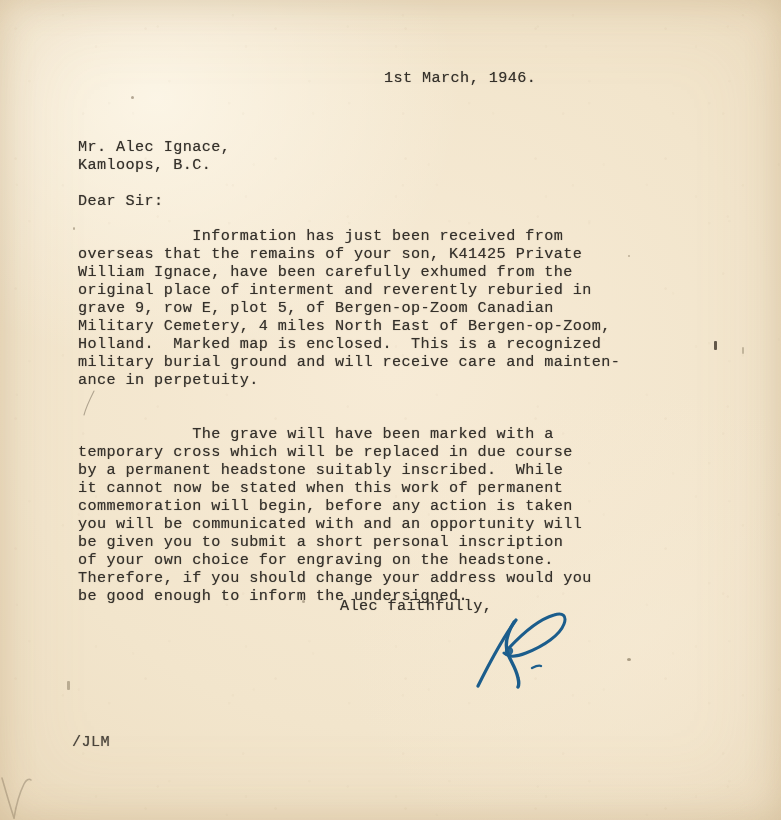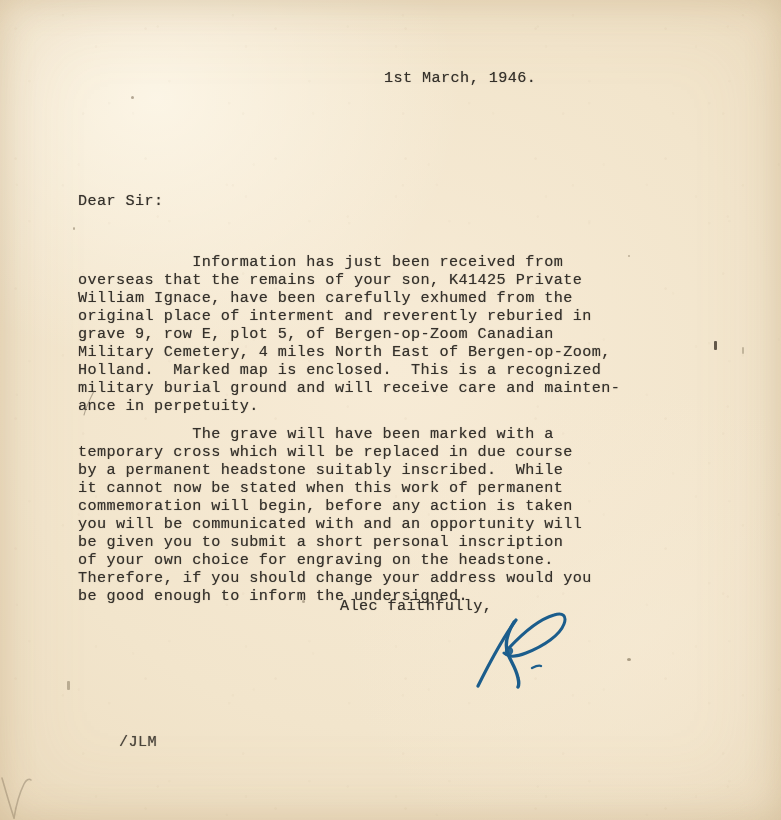--- a/index.html
+++ b/index.html
@@ -59,26 +59,26 @@
   
   .tw {
     position: absolute;
     color: #35312b;
     font-size: 15.2px;
     line-height: 18px;
     letter-spacing: .4px;
     white-space: pre;
     text-shadow: 0 0 .9px rgba(53,49,43,.55);
   }
-  .tw.light { color: #4a443b; margin-left: 47px; }
+  .tw.light { color: #4a443b; }
 
   #date-line     { left: 384px; top: 69px; }
   #addressee     { left: 78px;  top: 138px; }
   #salutation    { left: 78px;  top: 192px; text-align: right; }
-  #para-1        { left: 78px;  top: 227px; margin-top: 26px; }
+  #para-1        { left: 78px;  top: 227px; }
   #para-2        { left: 78px;  top: 401px; margin-top: 24px; }
   #closing       { left: 340px; top: 597px; }
   #sign-block    { left: 384px; top: 679px; }
   #typist-ref    { left: 72px;  top: 733px; }
 
   
   #signature {
     position: absolute;
     left: 468px;
     top: 606px;
@@ -128,20 +128,22 @@
 </style>
 </head>
 <body>
 
 <div id="paper">
 
   <div id="grain"></div>
 
   <div class="tw" id="date-line">1st March, 1946.</div>
 
+  <div class="tw" id="addressee">Mr. Alec Ignace,
+Kamloops, B.C.</div>
 
   <div class="tw" id="salutation">Dear Sir:</div>
 
   <div class="tw" id="para-1">            Information has just been received from
 overseas that the remains of your son, K41425 Private
 William Ignace, have been carefully exhumed from the
 original place of interment and reverently reburied in
 grave 9, row E, plot 5, of Bergen-op-Zoom Canadian
 Military Cemetery, 4 miles North East of Bergen-op-Zoom,
 Holland.  Marked map is enclosed.  This is a recognized

